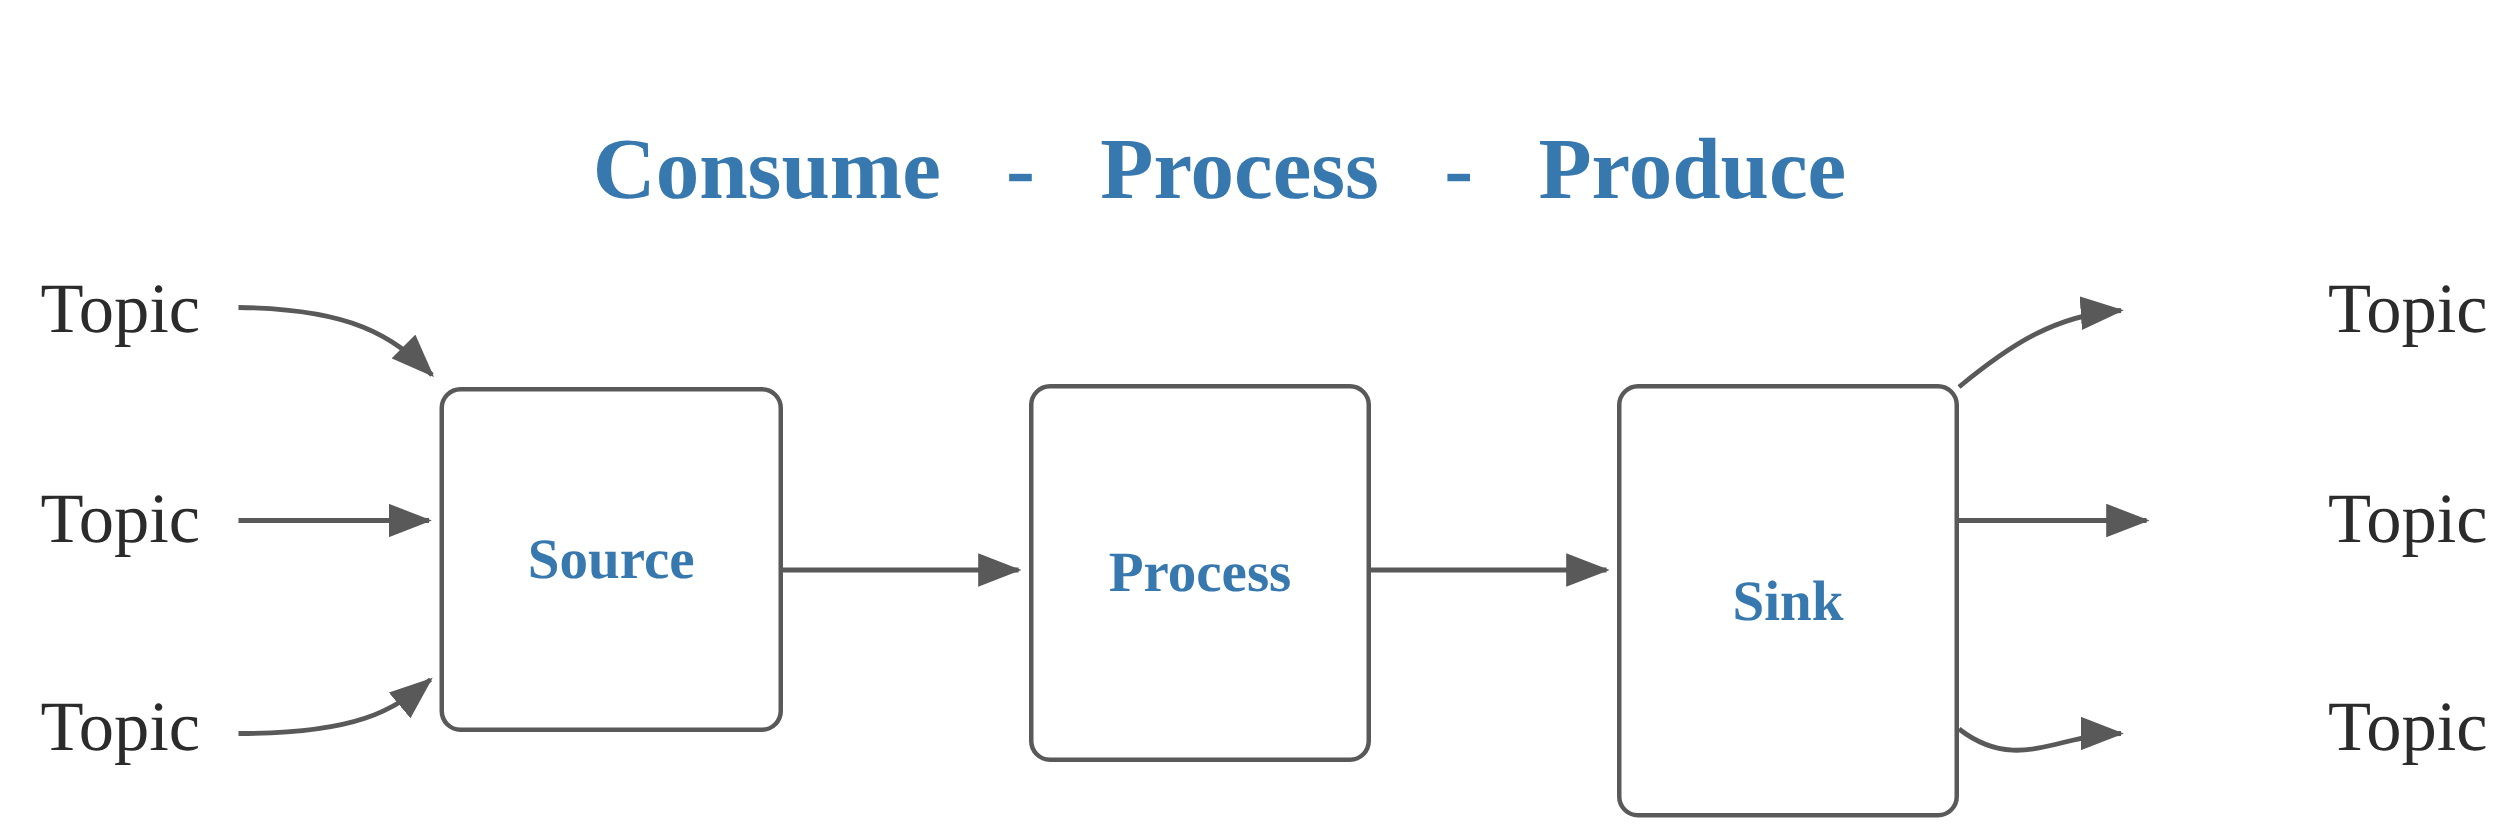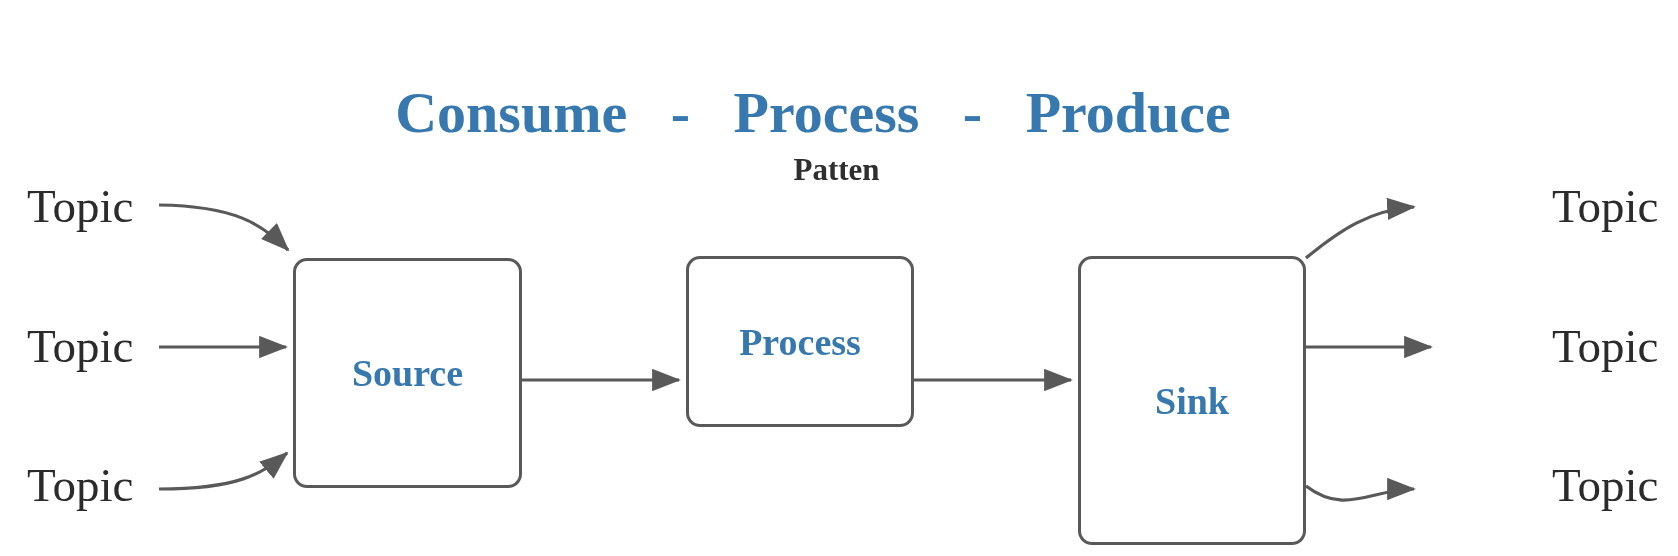--- a/index.html
+++ b/index.html
@@ -62,21 +62,21 @@
   }
   .node-label {
     font-family: "Liberation Serif", "DejaVu Serif", serif;
     font-weight: bold;
     font-size: 38px;
     color: #3778ae;
     line-height: 1;
     user-select: none;
   }
   #box-source { left: 293px; top: 258px; width: 229px; height: 230px; }
-  #box-process { left: 686px; top: 256px; width: 228px; height: 171px; }
+  #box-process { left: 686px; top: 256px; width: 228px; height: 252px; }
   #box-sink    { left: 1078px; top: 256px; width: 228px; height: 289px; }
   .topic-label {
     position: absolute;
     font-family: "Liberation Serif", "DejaVu Serif", serif;
     font-weight: normal;
     font-size: 47px;
     line-height: 41px;
     color: #2b2b2b;
     white-space: nowrap;
     user-select: none;
@@ -92,23 +92,20 @@
 </style>
 </head>
 <body>
 
 <div id="canvas">
 
   <div class="title-text" id="main-title">
     <span id="title-block-shift" style="display:inline-block">Consume   -   Process   -   Produce</span>
   </div>
 
-  <div class="title-text" id="subtitle">
-    <span id="subtitle-shift" style="display:inline-block">Patten</span>
-  </div>
 
   <svg id="diagram-svg" viewBox="0 0 1678 556">
     <defs>
       <marker id="arrowhead" markerWidth="9" markerHeight="7" refX="8.4" refY="3.5" orient="auto" markerUnits="strokeWidth">
         <path d="M0,0 L9,3.5 L0,7 Z" fill="#595959"></path>
       </marker>
     </defs>
 
     <path d="M159,205 C235,206 262,224 288,250" fill="none" stroke="#595959" stroke-width="3.2" marker-end="url(#arrowhead)"></path>
 

